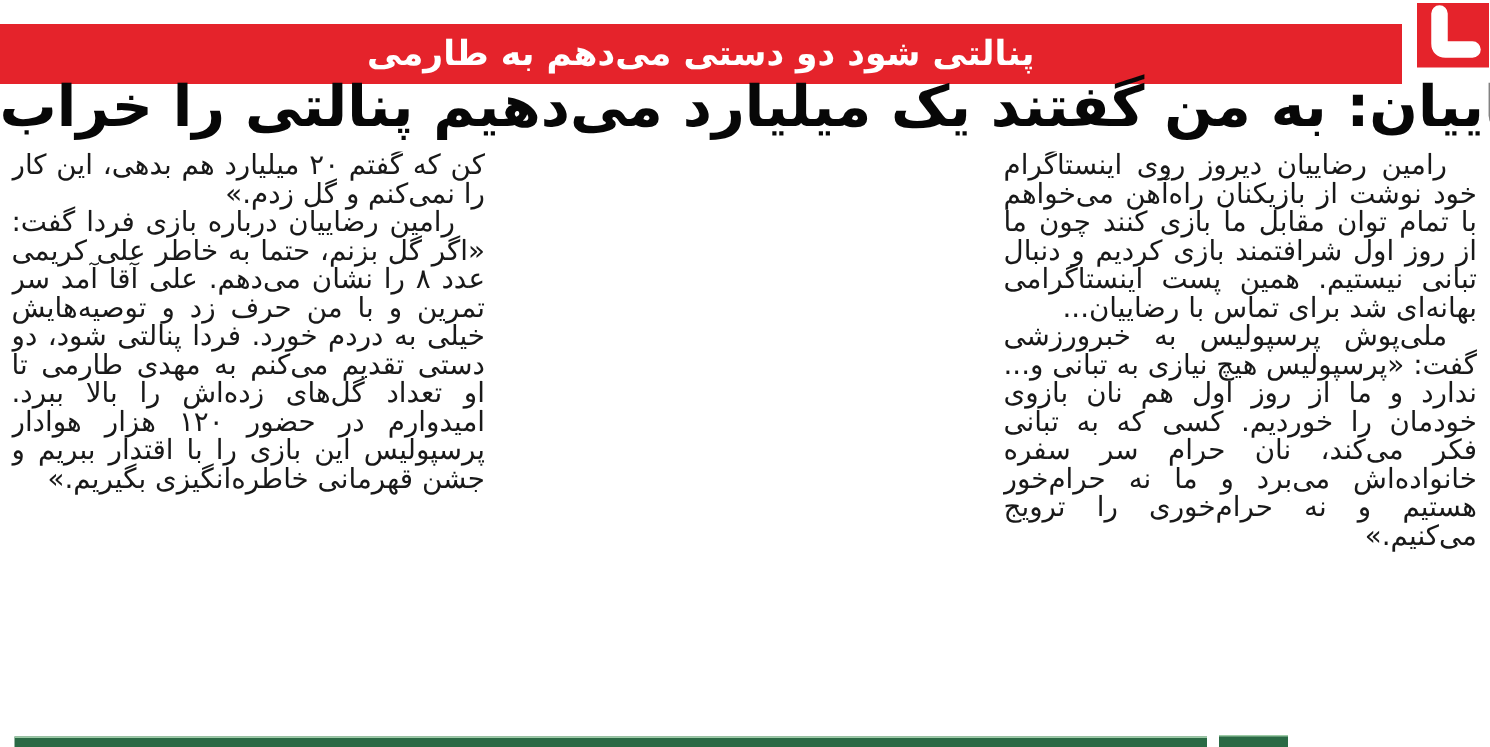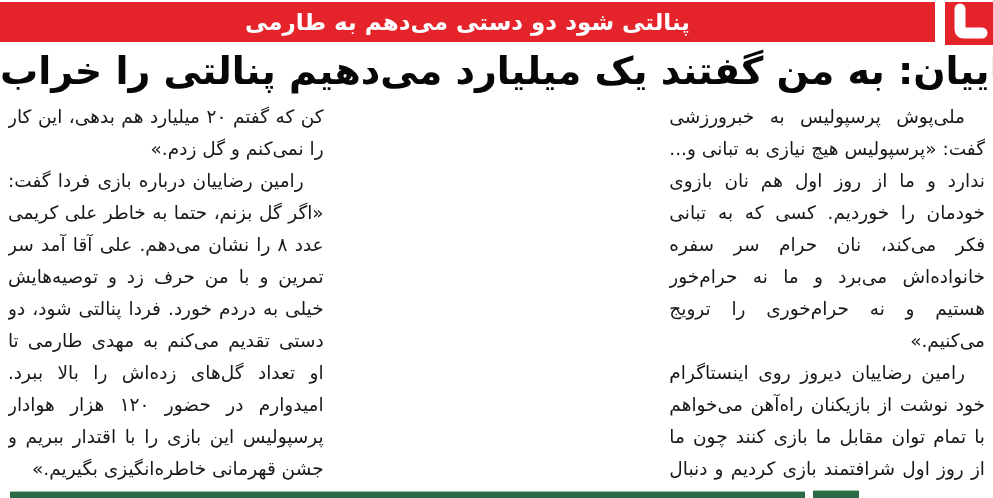--- a/index.html
+++ b/index.html
@@ -9,21 +9,21 @@
     --ink:#191919;
   }
   *{margin:0;padding:0;box-sizing:border-box;}
   html,body{width:993px;height:498px;overflow:hidden;background:#ffffff;}
   body{
     position:relative;
     font-family:"DejaVu Sans","Liberation Sans",sans-serif;
     direction:rtl;
   }
   .kicker-bar{
-    position:absolute;top:2px;left:0;width:935px;height:40px;
+    position:absolute;top:16px;left:0;width:935px;height:40px;
     background:var(--red);
     display:flex;align-items:center;justify-content:center;
   }
   .kicker-bar span{
     color:#ffffff;font-size:23px;font-weight:bold;
     letter-spacing:-0.5px;
     direction:rtl;
   }
   .corner-logo{
     position:absolute;top:2px;left:945px;width:48px;height:43px;
@@ -39,21 +39,21 @@
   }
   .article{
     position:absolute;top:101px;right:8px;left:8px;height:386px;
     display:flex;direction:rtl;gap:15px;
   }
   .col{
     flex:1 1 0;height:100%;overflow:hidden;
     direction:rtl;
   }
   .para{
-    font-size:18.5px;line-height:32px;color:var(--ink);
+    font-size:18.5px;line-height:19px;color:var(--ink);
     text-align:justify;
     direction:rtl;
   }
   .para.indent{text-indent:20px;}
   .para.justify-last{text-align-last:justify;}
   .rule-long{
     position:absolute;top:491px;left:10px;width:795px;height:8px;
     background:var(--green-dark);border-top:1px solid var(--green-light);
   }
   .rule-short{
@@ -71,22 +71,22 @@
 <div class="corner-logo">
   <svg width="48" height="43" viewBox="0 0 48 43" aria-hidden="true">
     <path d="M15 7 L15 27 Q15 31 19 31 L37 31" fill="none" stroke="#ffffff" stroke-width="11" stroke-linecap="round" stroke-linejoin="round"></path>
   </svg>
 </div>
 
 <h1 class="headline">رضاییان: به من گفتند یک میلیارد می‌دهیم پنالتی را خراب کن</h1>
 
 <div class="article" id="article">
     <div class="col">
+      <p class="para indent">رامین رضاییان دیروز روی اینستاگرام خود نوشت از بازیکنان راه‌آهن می‌خواهم با تمام توان مقابل ما بازی کنند چون ما از روز اول شرافتمند بازی کردیم و دنبال تبانی نیستیم. همین پست اینستاگرامی بهانه‌ای شد برای تماس با رضاییان...</p>
       <p class="para indent">ملی‌پوش پرسپولیس به خبرورزشی گفت: «پرسپولیس هیچ نیازی به تبانی و... ندارد و ما از روز اول هم نان بازوی خودمان را خوردیم. کسی که به تبانی فکر می‌کند، نان حرام سر سفره خانواده‌اش می‌برد و ما نه حرام‌خور هستیم و نه حرام‌خوری را ترویج می‌کنیم.»</p>
-      <p class="para indent">رامین رضاییان دیروز روی اینستاگرام خود نوشت از بازیکنان راه‌آهن می‌خواهم با تمام توان مقابل ما بازی کنند چون ما از روز اول شرافتمند بازی کردیم و دنبال تبانی نیستیم. همین پست اینستاگرامی بهانه‌ای شد برای تماس با رضاییان...</p>
     </div>
     <div class="col">
     </div>
     <div class="col">
       <p class="para">کن که گفتم ۲۰ میلیارد هم بدهی، این کار را نمی‌کنم و گل زدم.»</p>
       <p class="para indent">رامین رضاییان درباره بازی فردا گفت: «اگر گل بزنم، حتما به خاطر علی کریمی عدد ۸ را نشان می‌دهم. علی آقا آمد سر تمرین و با من حرف زد و توصیه‌هایش خیلی به دردم خورد. فردا پنالتی شود، دو دستی تقدیم می‌کنم به مهدی طارمی تا او تعداد گل‌های زده‌اش را بالا ببرد. امیدوارم در حضور ۱۲۰ هزار هوادار پرسپولیس این بازی را با اقتدار ببریم و جشن قهرمانی خاطره‌انگیزی بگیریم.»</p>
     </div>
   </div>
 
 <div class="rule-long"></div>

